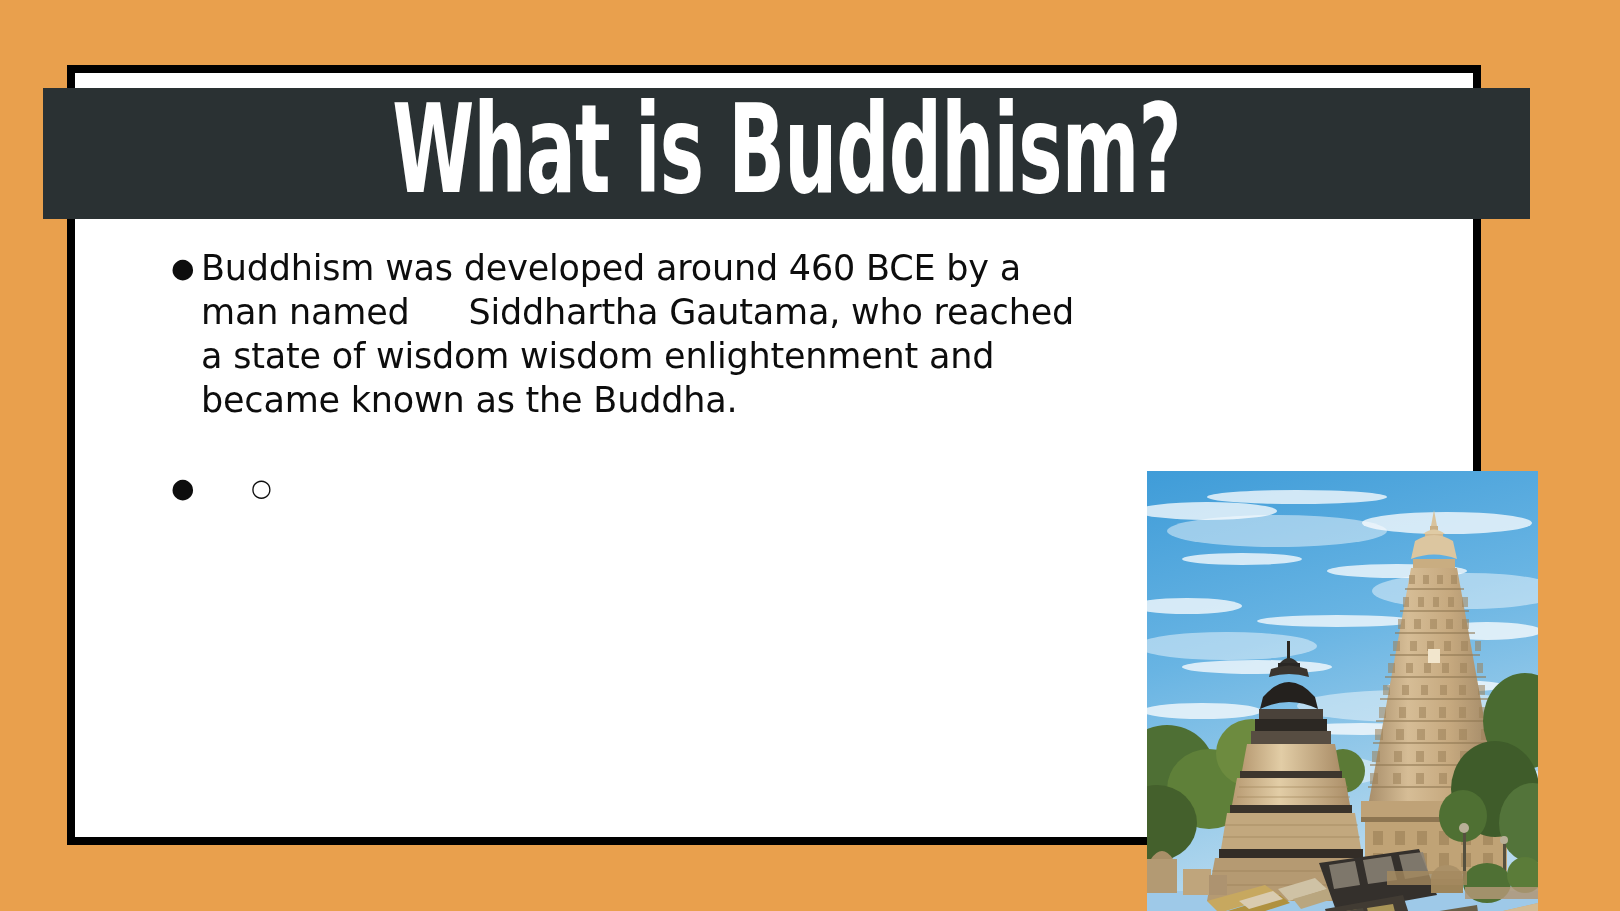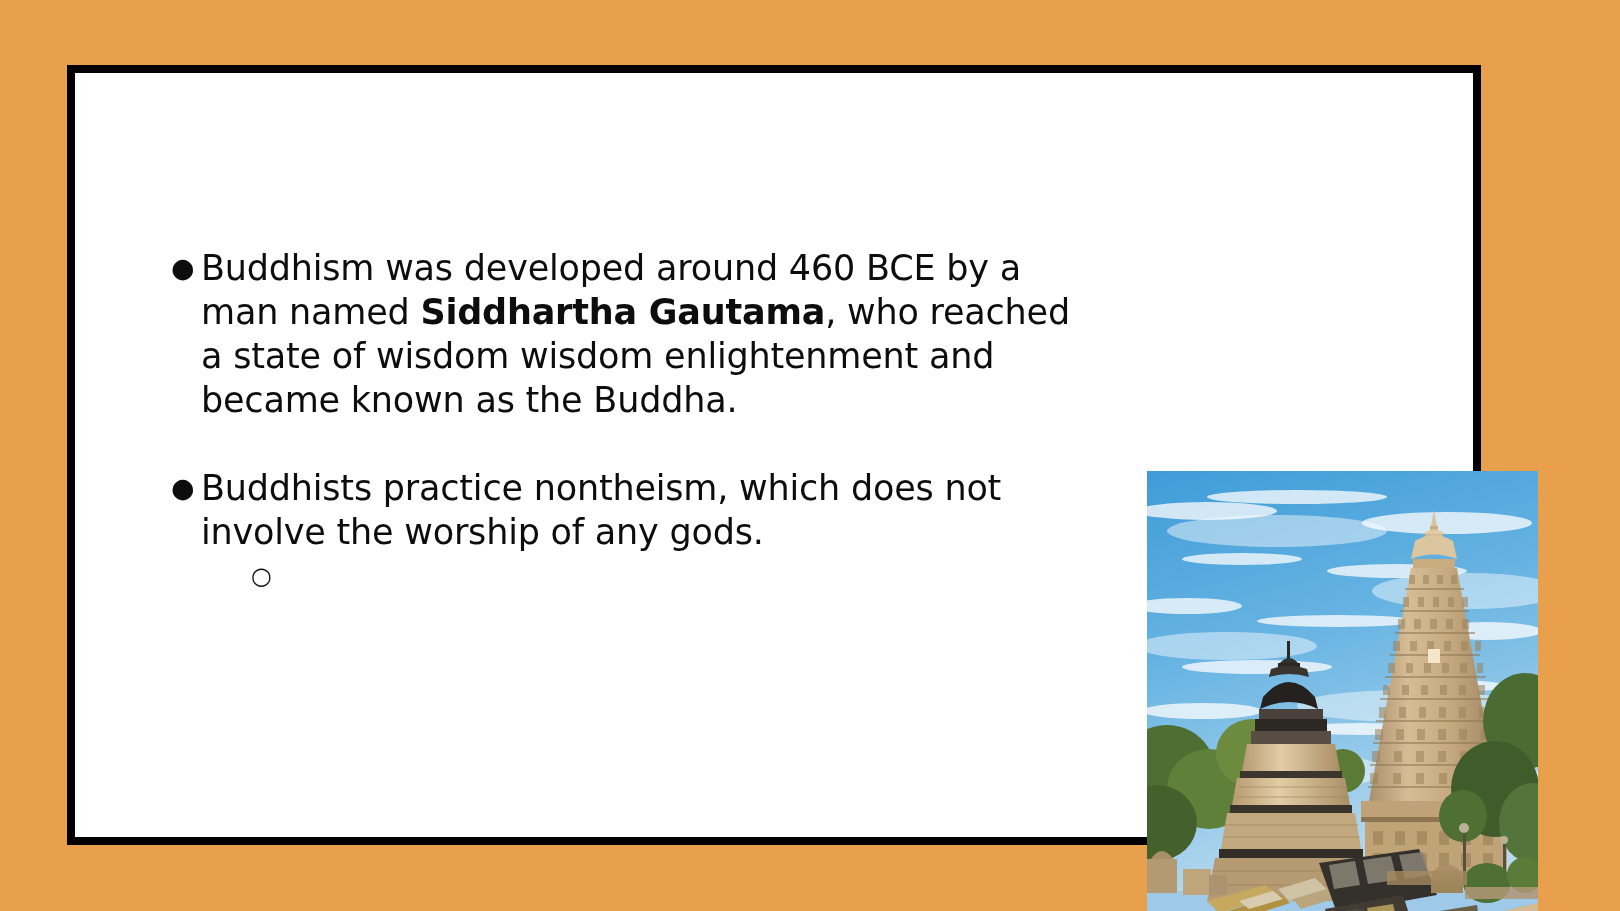--- a/index.html
+++ b/index.html
@@ -118,55 +118,58 @@
     left: 128px;
     top: 0;
     width: 22px;
     height: 44px;
     line-height: 44px;
     font-size: 24px;
     color: #0d0d0d;
     text-align: left;
   }
 
-  .strong { font-weight: 700; }
+  .strong { font-weight: 400; margin-left: 48px; }
 
   
   #photo {
     position: absolute;
     left: 1072px;
     top: 243px;
     width: 391px;
     height: 571px;
     overflow: hidden;
     background: #9ec9e8;
   }
   #photo svg { display: block; width: 100%; height: 100%; }
 </style>
 </head>
 <body>
 
 <div id="slide">
 
   <div id="frame"></div>
 
+  <div id="title-banner">
+    <div id="title-text">What is Buddhism?</div>
+  </div>
 
   <div id="content">
 
     <div id="bullets">
 
       <div class="bullet-block">
         <div class="lvl1">
           <span class="marker">●</span><span>Buddhism was developed around 460 BCE by a man named </span><span class="strong">Siddhartha Gautama</span><span>, who reached a state of wisdom wisdom enlightenment and became known as the Buddha.</span>
         </div>
       </div>
 
       <div class="bullet-block">
         <div class="lvl1">
-          <span class="marker">●</span><span>Buddhists practice nontheism, which does not involve the worship of any gods.</span>
+          <span class="marker">●</span>
         </div>
         <div class="lvl2">
           <span class="marker">○</span>
         </div>
       </div>
 
     </div>
 
     <div id="photo">
       <svg viewBox="0 0 391 571" preserveAspectRatio="xMidYMid slice">

